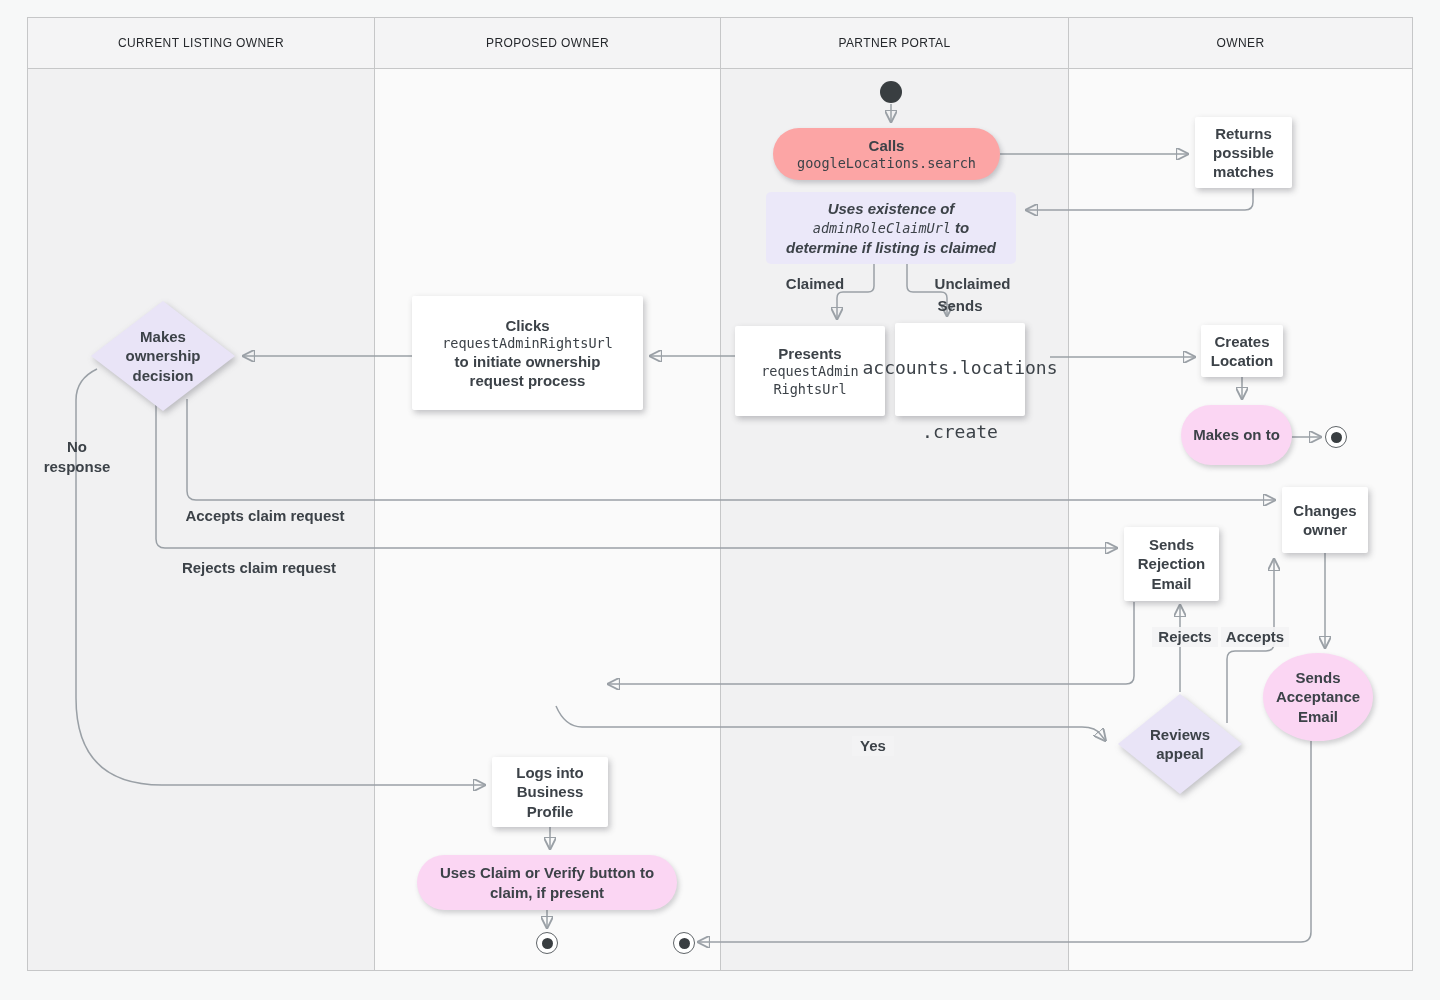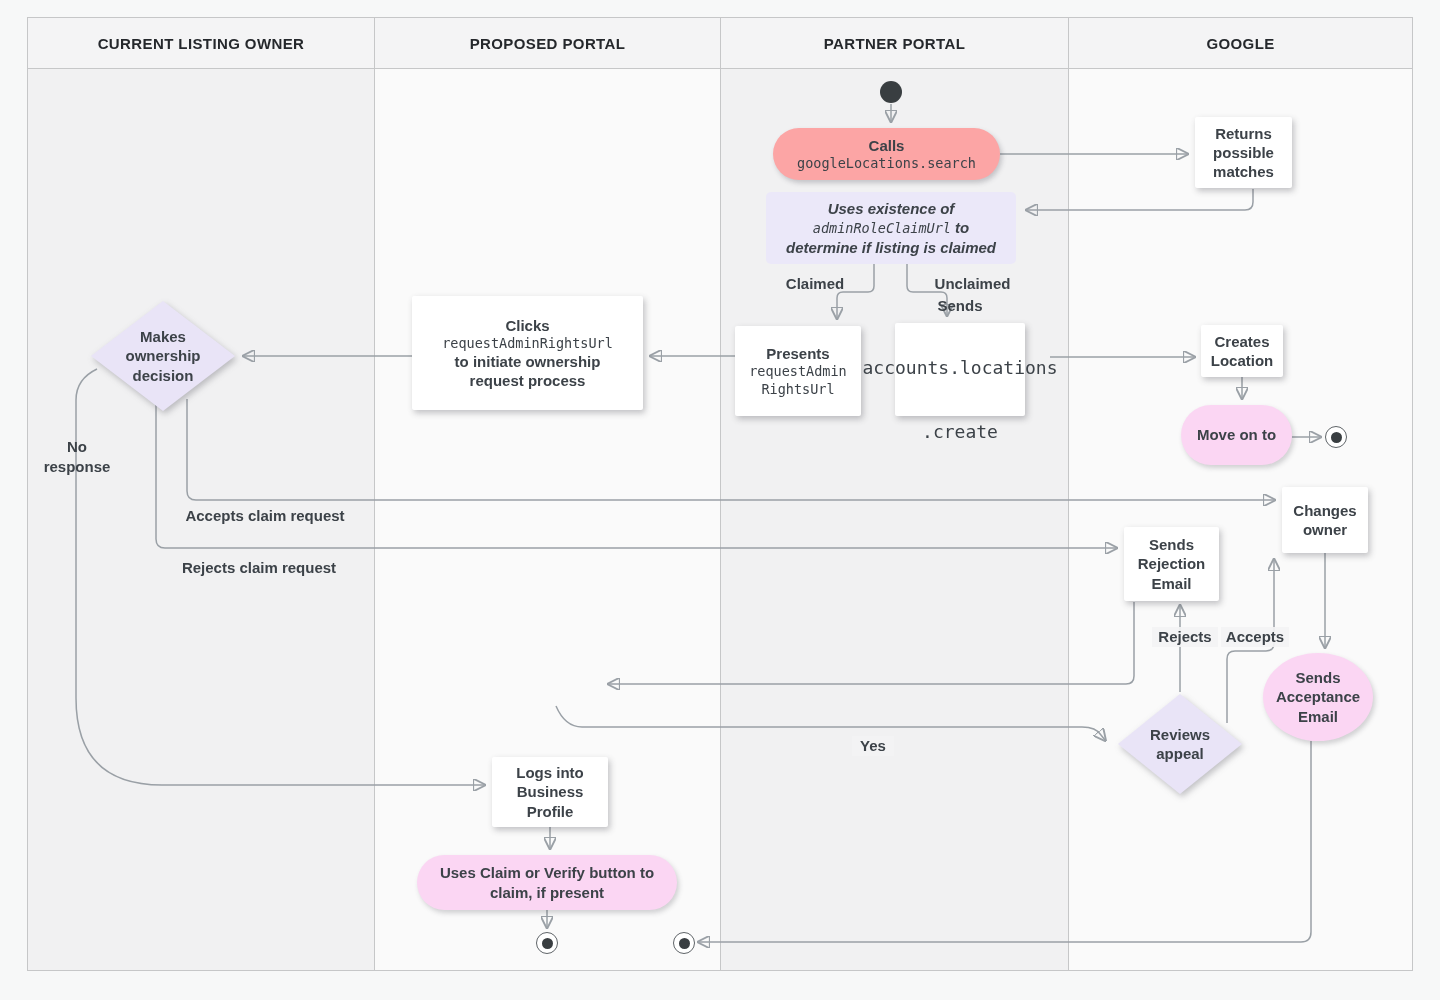--- a/index.html
+++ b/index.html
@@ -15,21 +15,21 @@
   
   .lane-table{
     position:absolute;left:27px;top:17px;width:1386px;height:954px;
     border:1px solid #c6c7c8;box-sizing:border-box;display:flex;
   }
   .lane{display:flex;flex-direction:column;box-sizing:border-box;}
   .lane + .lane{border-left:1px solid #c6c7c8;}
   .lane-header{
     height:51px;box-sizing:border-box;border-bottom:1px solid #c6c7c8;
     background:#f4f4f5;display:flex;align-items:center;justify-content:center;
-    font-weight:700;font-size:15px;letter-spacing:.4px;color:#25282c;
+    font-weight:400;font-size:12px;letter-spacing:.4px;color:#25282c;
   }
   .lane-body{flex:1;}
   .lane-gray .lane-body{background:#f1f1f2;}
   .lane-light .lane-body{background:#fafafa;}
 
   
   svg.connectors{position:absolute;left:0;top:0;width:1440px;height:1000px;z-index:2;}
   svg.connectors path{fill:none;stroke:#9aa0a6;stroke-width:1.5;}
 
   
@@ -65,29 +65,29 @@
 <body>
 
 <div class="canvas">
 
   <div class="lane-table">
     <div class="lane lane-gray" style="width:346px">
       <div class="lane-header">CURRENT LISTING OWNER</div>
       <div class="lane-body"></div>
     </div>
     <div class="lane lane-light" style="width:346px">
-      <div class="lane-header">PROPOSED PORTAL</div>
+      <div class="lane-header">PROPOSED OWNER</div>
       <div class="lane-body"></div>
     </div>
     <div class="lane lane-gray" style="width:348px">
       <div class="lane-header">PARTNER PORTAL</div>
       <div class="lane-body"></div>
     </div>
     <div class="lane lane-light" style="width:344px">
-      <div class="lane-header">GOOGLE</div>
+      <div class="lane-header">OWNER</div>
       <div class="lane-body"></div>
     </div>
   </div>
 
   <svg class="connectors">
     <defs>
       <marker id="arr" viewBox="0 0 10 10" refX="8.5" refY="5" markerWidth="8.5" markerHeight="8.5" orient="auto-start-reverse">
         <path d="M0,0 L10,5 L0,10 z" fill="#7c848b" stroke="none"></path>
       </marker>
     </defs>
@@ -133,21 +133,21 @@
   <div class="node box" style="left:1195px;top:117px;width:97px;height:71px;padding:4px">
     <div>Returns possible matches</div>
   </div>
 
   <div class="node soft-lavender" style="left:766px;top:192px;width:250px;height:72px">
     <div>Uses existence of</div>
     <div><span class="code">adminRoleClaimUrl</span><span> to</span></div>
     <div>determine if listing is claimed</div>
   </div>
 
-  <div class="node box" style="left:735px;top:326px;width:126px;height:90px">
+  <div class="node box" style="left:735px;top:326px;width:150px;height:90px">
     <div>Presents</div>
     <div class="code">requestAdmin</div>
     <div class="code">RightsUrl</div>
   </div>
 
   <div class="node box" style="left:895px;top:323px;width:130px;height:93px">
     <div>Sends</div>
     <div class="code-sm">accounts.locations</div>
     <div class="code-sm">.create</div>
   </div>
@@ -162,21 +162,21 @@
     <div class="diamond lavender">
       <div style="width:96px">Makes ownership decision</div>
     </div>
   </div>
 
   <div class="node box" style="left:1201px;top:325px;width:82px;height:52px;padding:2px">
     <div>Creates Location</div>
   </div>
 
   <div class="node pill-pink" style="left:1181px;top:405px;width:111px;height:60px">
-    <div>Move on to</div>
+    <div>Makes on to</div>
   </div>
 
   <div class="node box" style="left:1282px;top:487px;width:86px;height:66px;padding:2px">
     <div>Changes owner</div>
   </div>
 
   <div class="node box" style="left:1124px;top:527px;width:95px;height:74px;padding:2px">
     <div style="width:72px">Sends Rejection Email</div>
   </div>
 

